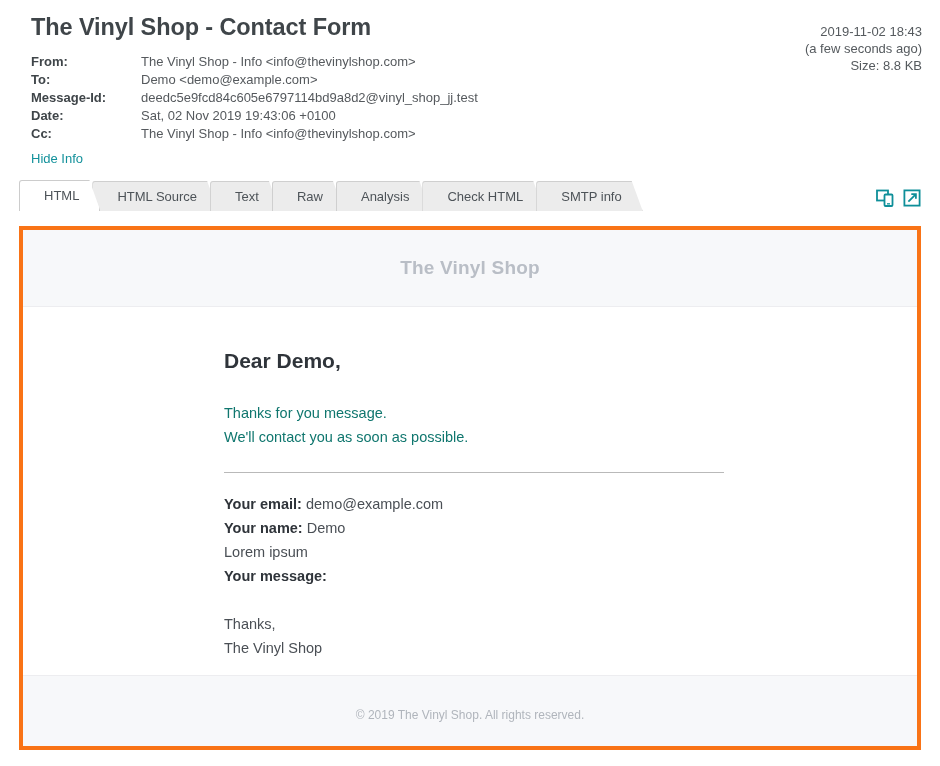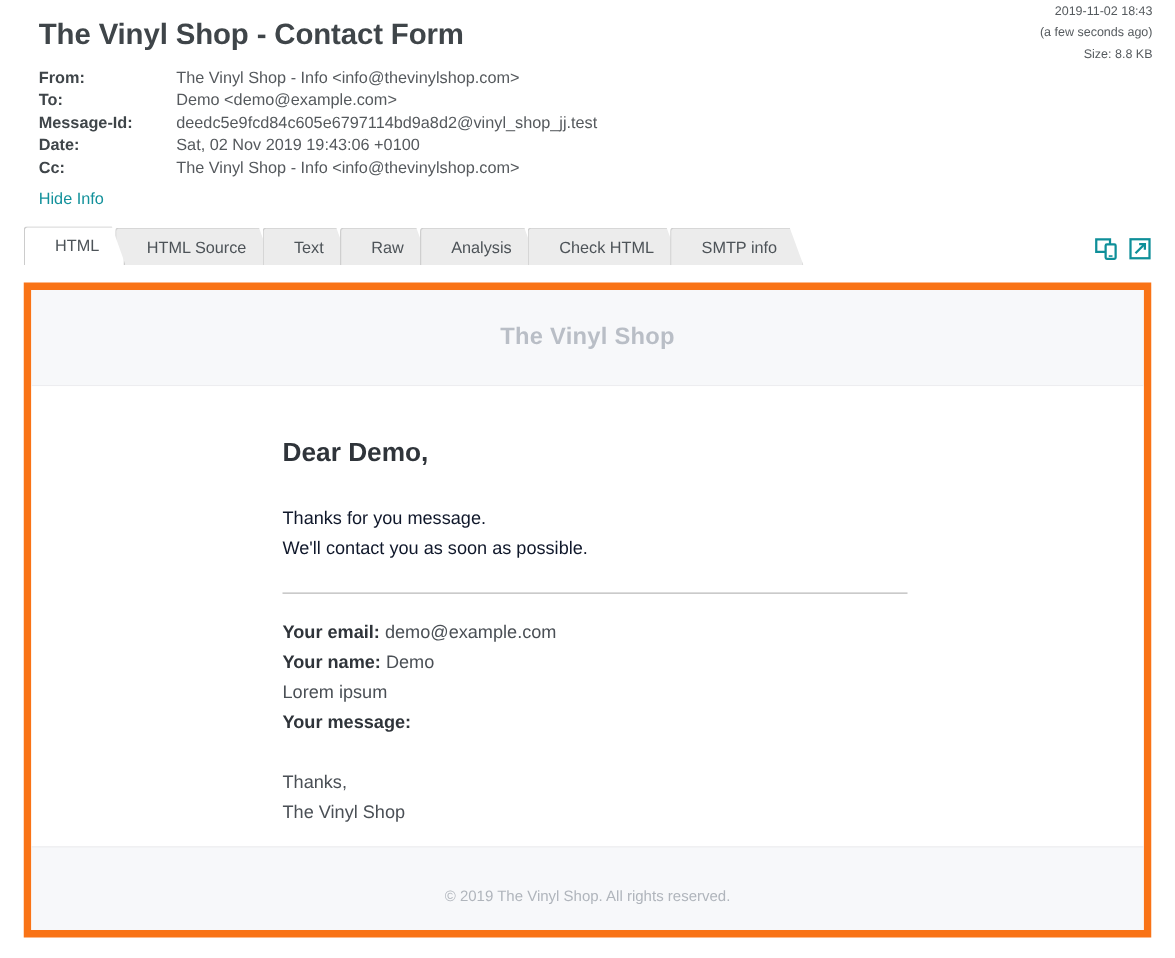--- a/index.html
+++ b/index.html
@@ -22,24 +22,24 @@
   .msg-title {
     font-size: 23.5px;
     font-weight: bold;
     color: #3f4549;
     letter-spacing: -0.1px;
     line-height: 30px;
     margin: 0;
   }
   .meta-block {
     position: absolute;
-    top: 1px;
+    top: 23px;
     right: 18px;
     text-align: right;
-    font-size: 10px;
+    font-size: 13px;
     line-height: 17px;
     color: #555a5e;
   }
 
   
   .info-table {
     margin-top: 11px;
     border-collapse: collapse;
     font-size: 13px;
     line-height: 18px;
@@ -139,21 +139,21 @@
   }
 
   
   .preview-panel {
     position: absolute;
     left: 19px;
     top: 226px;
     width: 902px;
     height: 524px;
     background: #ffffff;
-    border: 6px solid #f97316;
+    border: 4px solid #f97316;
     overflow: hidden;
   }
   .email-head {
     background: #f7f8fa;
     border-bottom: 1px solid #ededf0;
     height: 77px;
     display: flex;
     align-items: center;
     justify-content: center;
   }
@@ -176,21 +176,21 @@
   }
   .greet {
     font-size: 21px;
     font-weight: bold;
     color: #2f343a;
     margin: 0 0 28px 0;
   }
   .para {
     margin: 0;
     line-height: 24px;
-    color: #0f172a;
+    color: #0f766e;
   }
   .hr {
     border: none;
     border-top: 1px solid #b9b9b9;
     margin: 23px 0 19px 0;
     width: 100%;
   }
   .field-line {
     line-height: 24px;
     color: #4a4f55;

